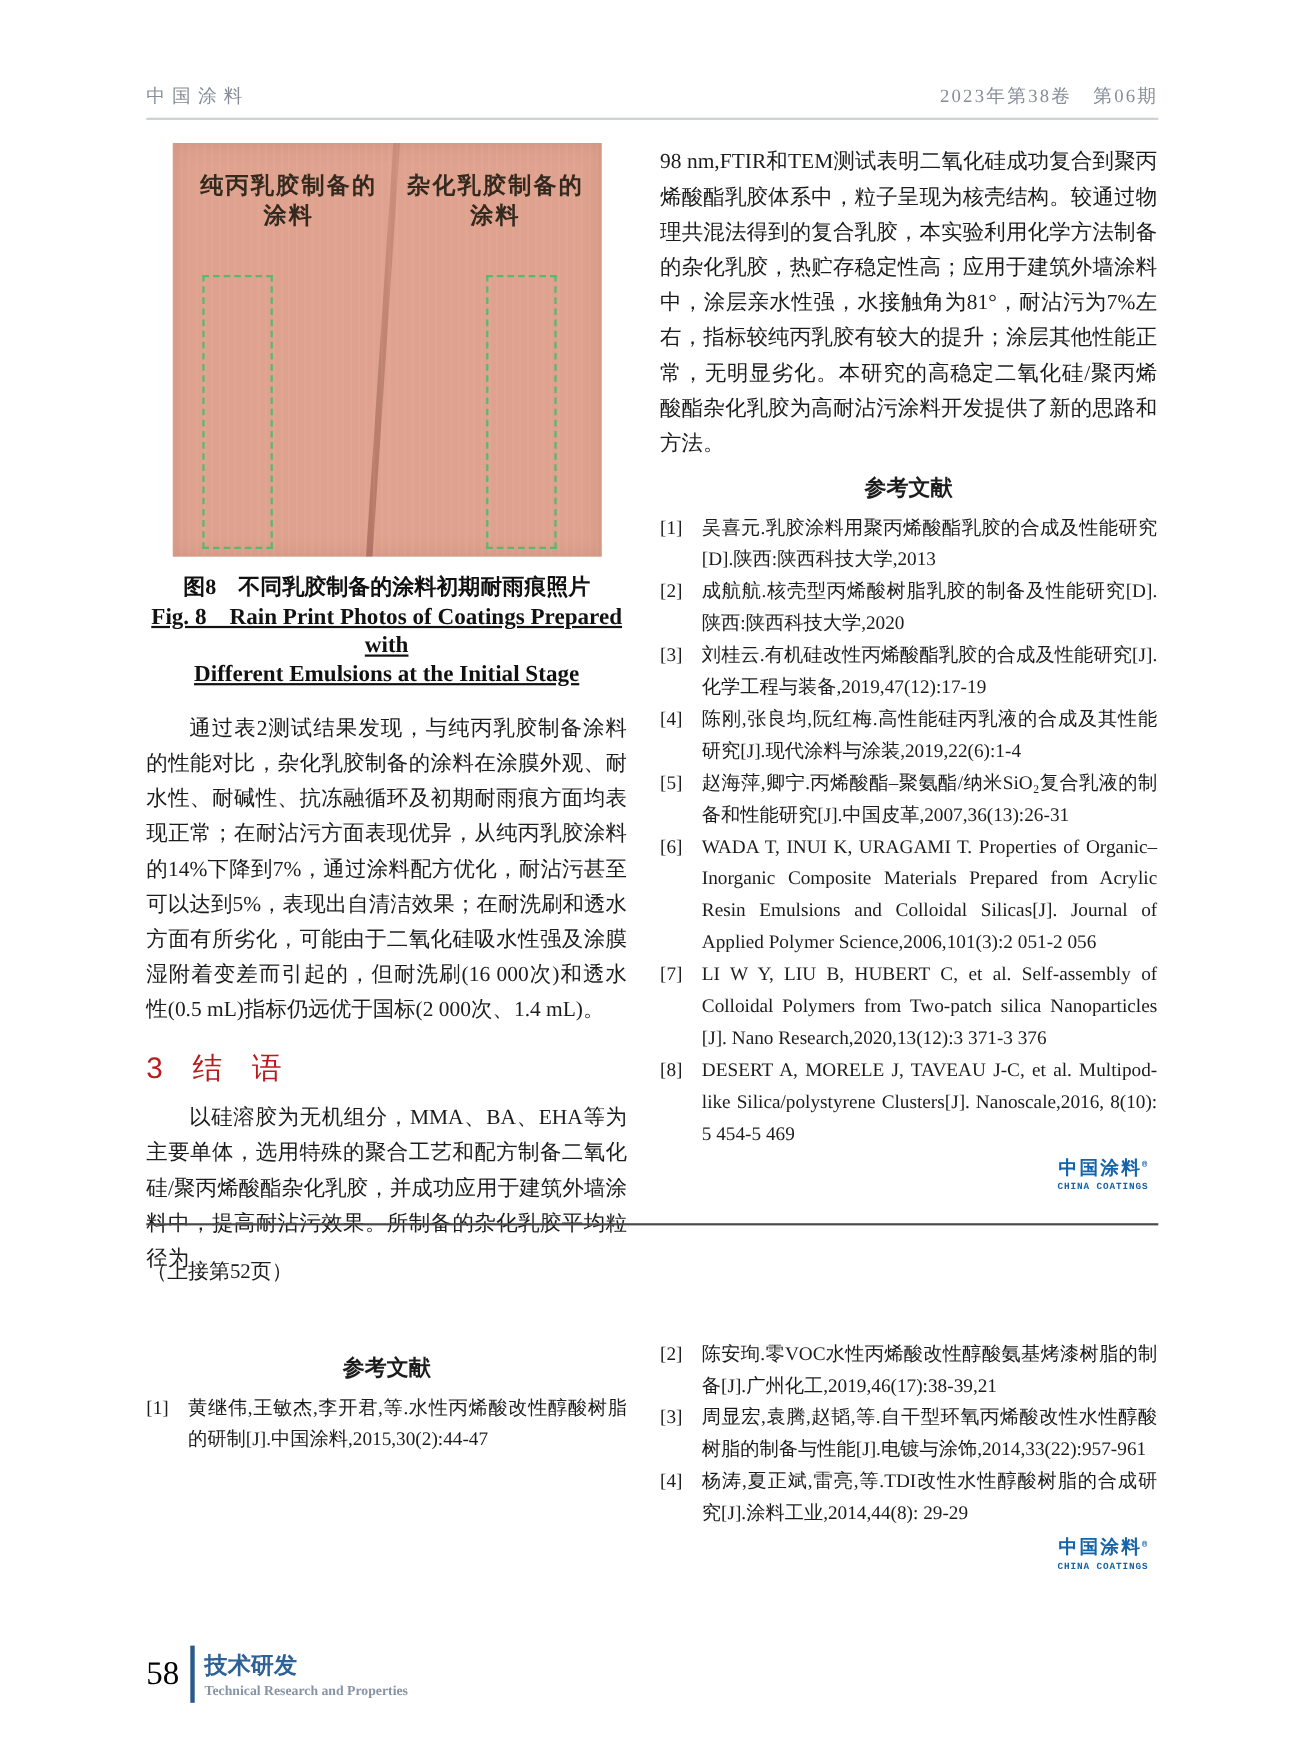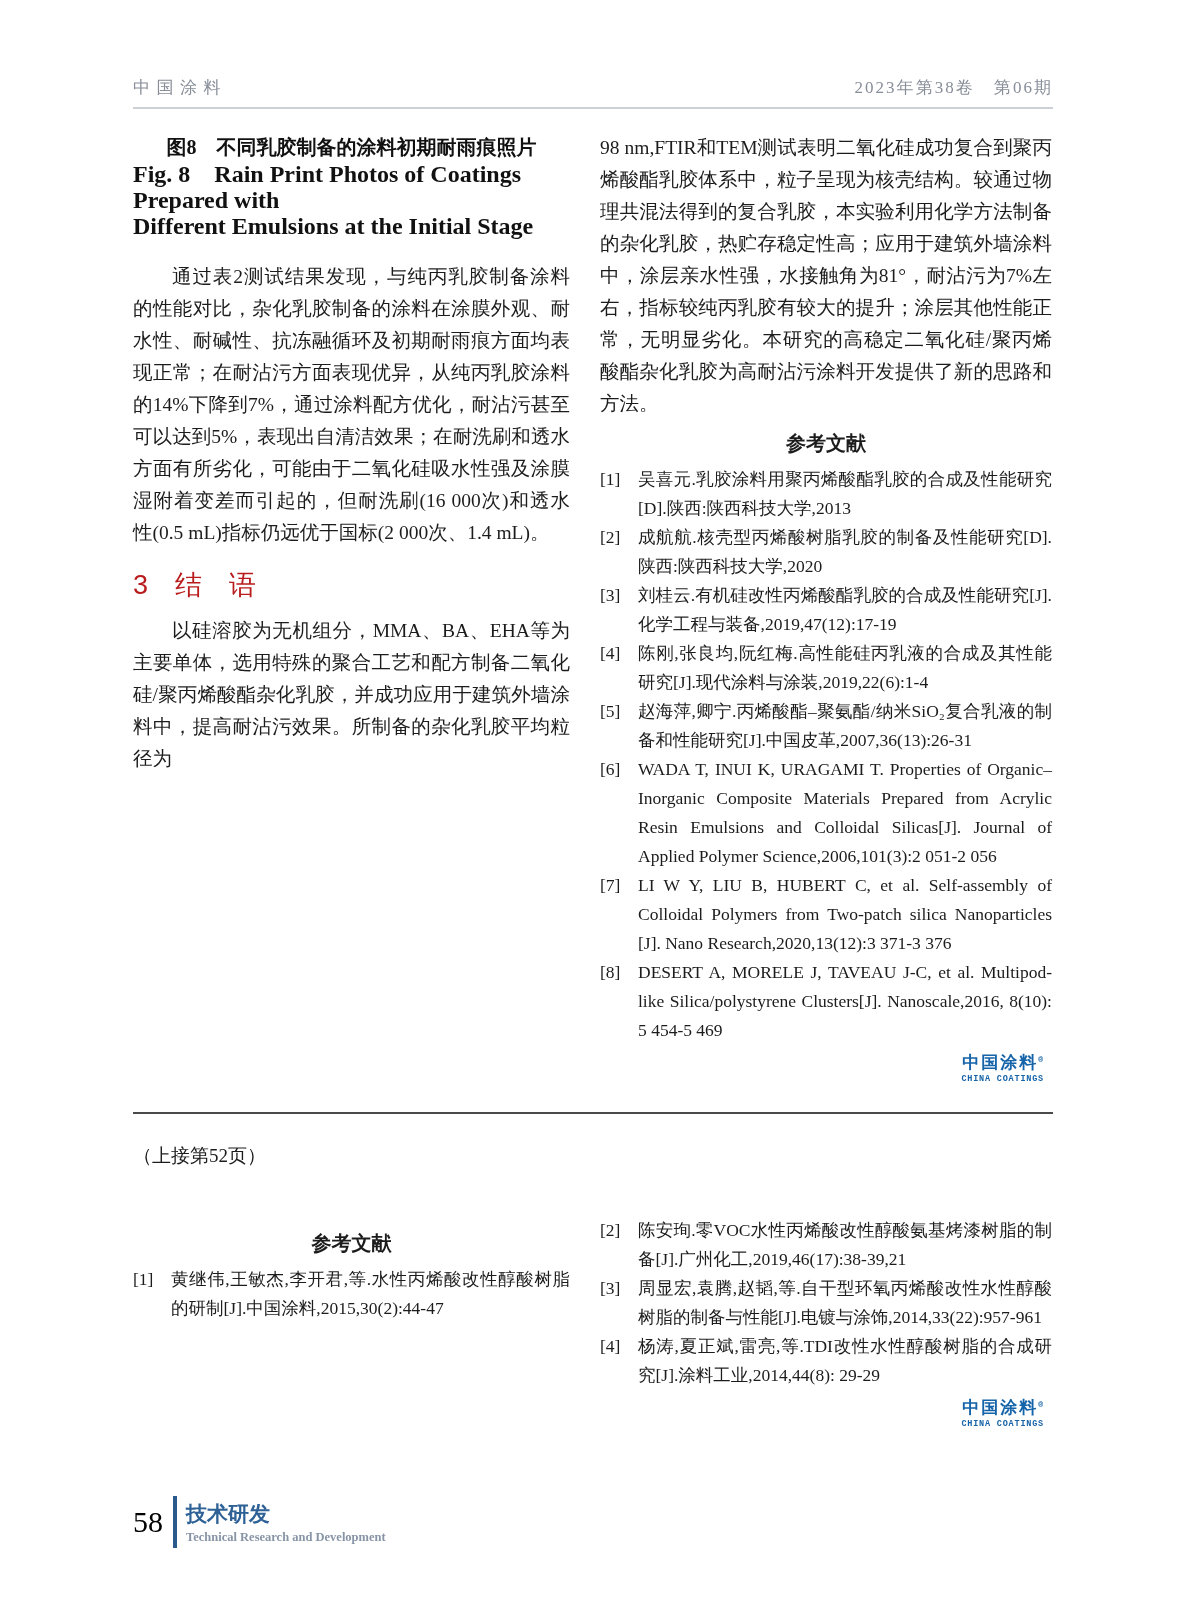--- a/index.html
+++ b/index.html
@@ -41,21 +41,21 @@
   }
   .pl-left{left:16px;width:180px;}
   .pl-right{right:6px;width:180px;}
   .dash-box{
     position:absolute;top:120px;width:60px;height:245px;
     border:2px dashed #57b96d;z-index:2;
   }
   .db-left{left:27px;}
   .db-right{left:285px;}
   .cap-zh{margin-top:14px;text-align:center;font-weight:700;font-size:20px;color:#111;}
-  .cap-en{font-weight:700;font-size:24px;line-height:26px;color:#111;}
+  .cap-en{text-align:center;font-weight:700;font-size:21px;line-height:26px;color:#111;text-decoration:underline;}
   
   .para{font-size:19.5px;line-height:32px;text-align:justify;margin:0;}
   .indent{text-indent:2em;}
   .p1{margin-top:22px;}
   .sec-head{
     font-family:"Liberation Sans","DejaVu Sans",sans-serif;
     font-size:27px;font-weight:400;color:#b91c1c;margin:18px 0 12px 0;
   }
   
   .ref-head{text-align:center;font-weight:700;font-size:20px;margin:10px 0 8px 0;}
@@ -88,20 +88,27 @@
 </head>
 <body>
 
 <div class="hdr">
   <span class="jname">中国涂料</span>
   <span class="issue">2023年第38卷　第06期</span>
 </div>
 
 <div class="col-left">
 
+  <div class="photo">
+    <div class="seam"></div>
+    <div class="photo-label pl-left">纯丙乳胶制备的涂料</div>
+    <div class="photo-label pl-right">杂化乳胶制备的涂料</div>
+    <div class="dash-box db-left"></div>
+    <div class="dash-box db-right"></div>
+  </div>
 
   <div class="cap-zh">图8　不同乳胶制备的涂料初期耐雨痕照片</div>
   <div class="cap-en">Fig. 8　Rain Print Photos of Coatings Prepared with</div>
   <div class="cap-en">Different Emulsions at the Initial Stage</div>
 
   <p class="para indent p1">通过表2测试结果发现，与纯丙乳胶制备涂料的性能对比，杂化乳胶制备的涂料在涂膜外观、耐水性、耐碱性、抗冻融循环及初期耐雨痕方面均表现正常；在耐沾污方面表现优异，从纯丙乳胶涂料的14%下降到7%，通过涂料配方优化，耐沾污甚至可以达到5%，表现出自清洁效果；在耐洗刷和透水方面有所劣化，可能由于二氧化硅吸水性强及涂膜湿附着变差而引起的，但耐洗刷(16 000次)和透水性(0.5 mL)指标仍远优于国标(2 000次、1.4 mL)。</p>
 
   <div class="sec-head">3　结　语</div>
 
   <p class="para indent">以硅溶胶为无机组分，MMA、BA、EHA等为主要单体，选用特殊的聚合工艺和配方制备二氧化硅/聚丙烯酸酯杂化乳胶，并成功应用于建筑外墙涂料中，提高耐沾污效果。所制备的杂化乳胶平均粒径为</p>
@@ -189,15 +196,15 @@
     <div class="cc-zh"><span>中国涂料</span><sup>®</sup></div>
     <div class="cc-en">CHINA COATINGS</div>
   </div>
 </div>
 
 <div class="footer">
   <span class="pg-num">58</span>
   <span class="f-bar"></span>
   <span class="f-sec">
     <span class="f-zh">技术研发</span>
-    <span class="f-en">Technical Research and Development</span>
+    <span class="f-en">Technical Research and Properties</span>
   </span>
 </div>
 
 </body></html>

